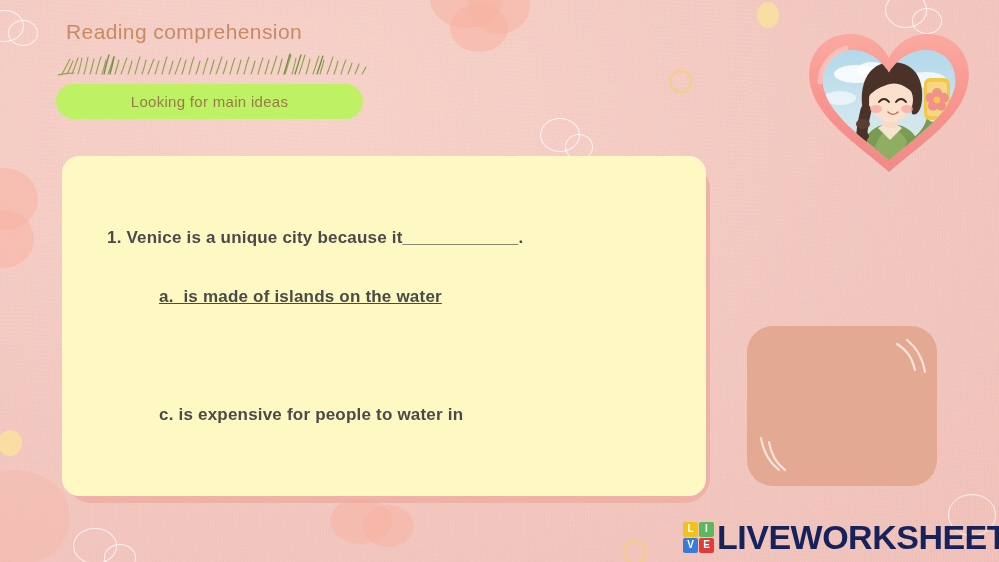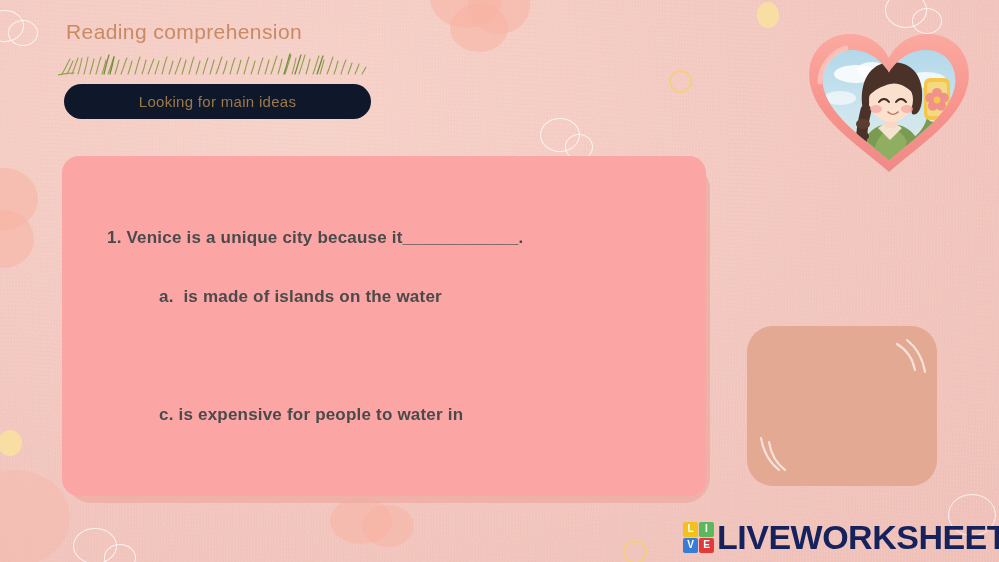--- a/index.html
+++ b/index.html
@@ -76,26 +76,26 @@
   .grass {
     position: absolute;
     left: 58px;
     top: 50px;
     width: 320px;
     height: 26px;
   }
 
   .badge {
     position: absolute;
-    left: 64px;
+    left: 56px;
     top: 84px;
     width: 307px;
     height: 35px;
     border-radius: 18px;
-    background: #0f172a;
+    background: #bef264;
     display: flex;
     align-items: center;
     justify-content: center;
   }
   .badge-label {
     font-size: 15px;
     color: #9a7a4a;
     letter-spacing: .3px;
   }
 
@@ -110,21 +110,21 @@
     background: #eeaaa0;
     opacity: .75;
   }
   .card {
     position: absolute;
     left: 62px;
     top: 156px;
     width: 644px;
     height: 340px;
     border-radius: 17px;
-    background: #fca5a5;
+    background: #fef9c3;
   }
 
   .question {
     position: absolute;
     left: 45px;
     top: 72px;
     font-size: 17px;
     font-weight: bold;
     color: #4a4a4a;
     letter-spacing: .2px;
@@ -133,21 +133,21 @@
 
   .option {
     position: absolute;
     left: 97px;
     font-size: 17px;
     font-weight: bold;
     color: #4a4a4a;
     letter-spacing: .2px;
     white-space: pre;
   }
-  .opt-0 { top: 131px; }
+  .opt-0 { top: 131px; text-decoration: underline; }
   .opt-1 { top: 190px; }
   .opt-2 { top: 249px; }
 
   
   .heart-wrap {
     position: absolute;
     left: 806px;
     top: 28px;
     width: 166px;
     height: 148px;

